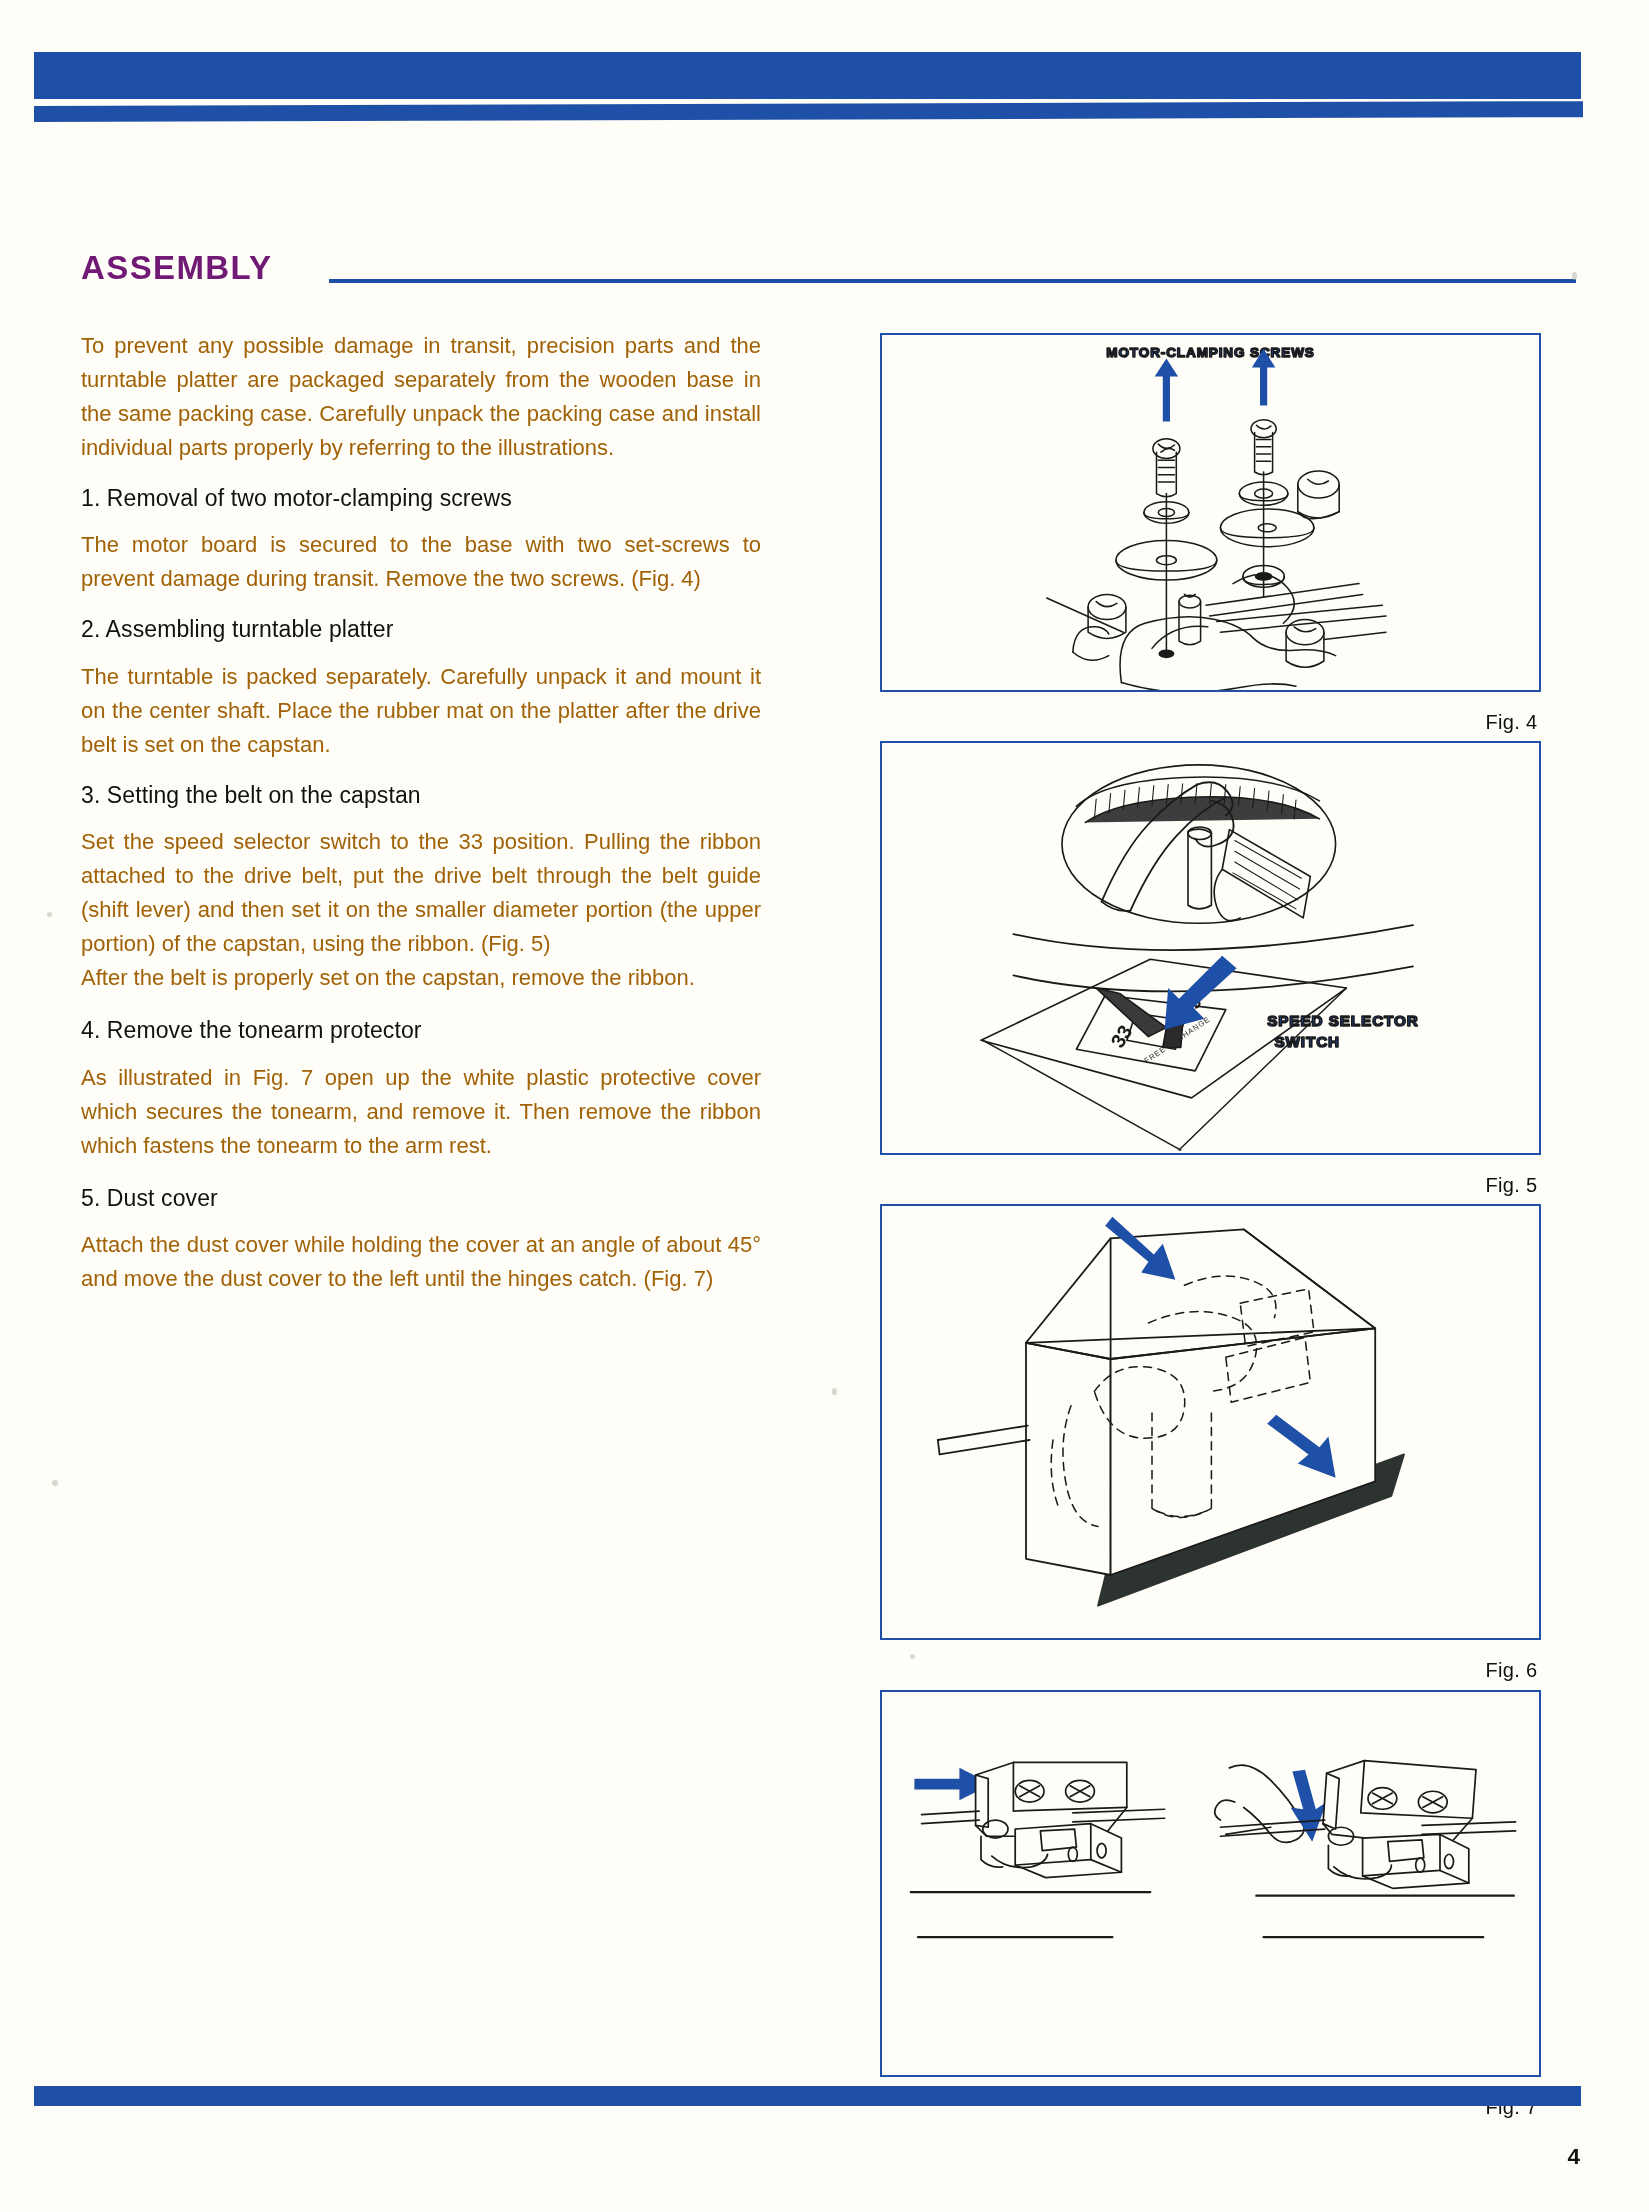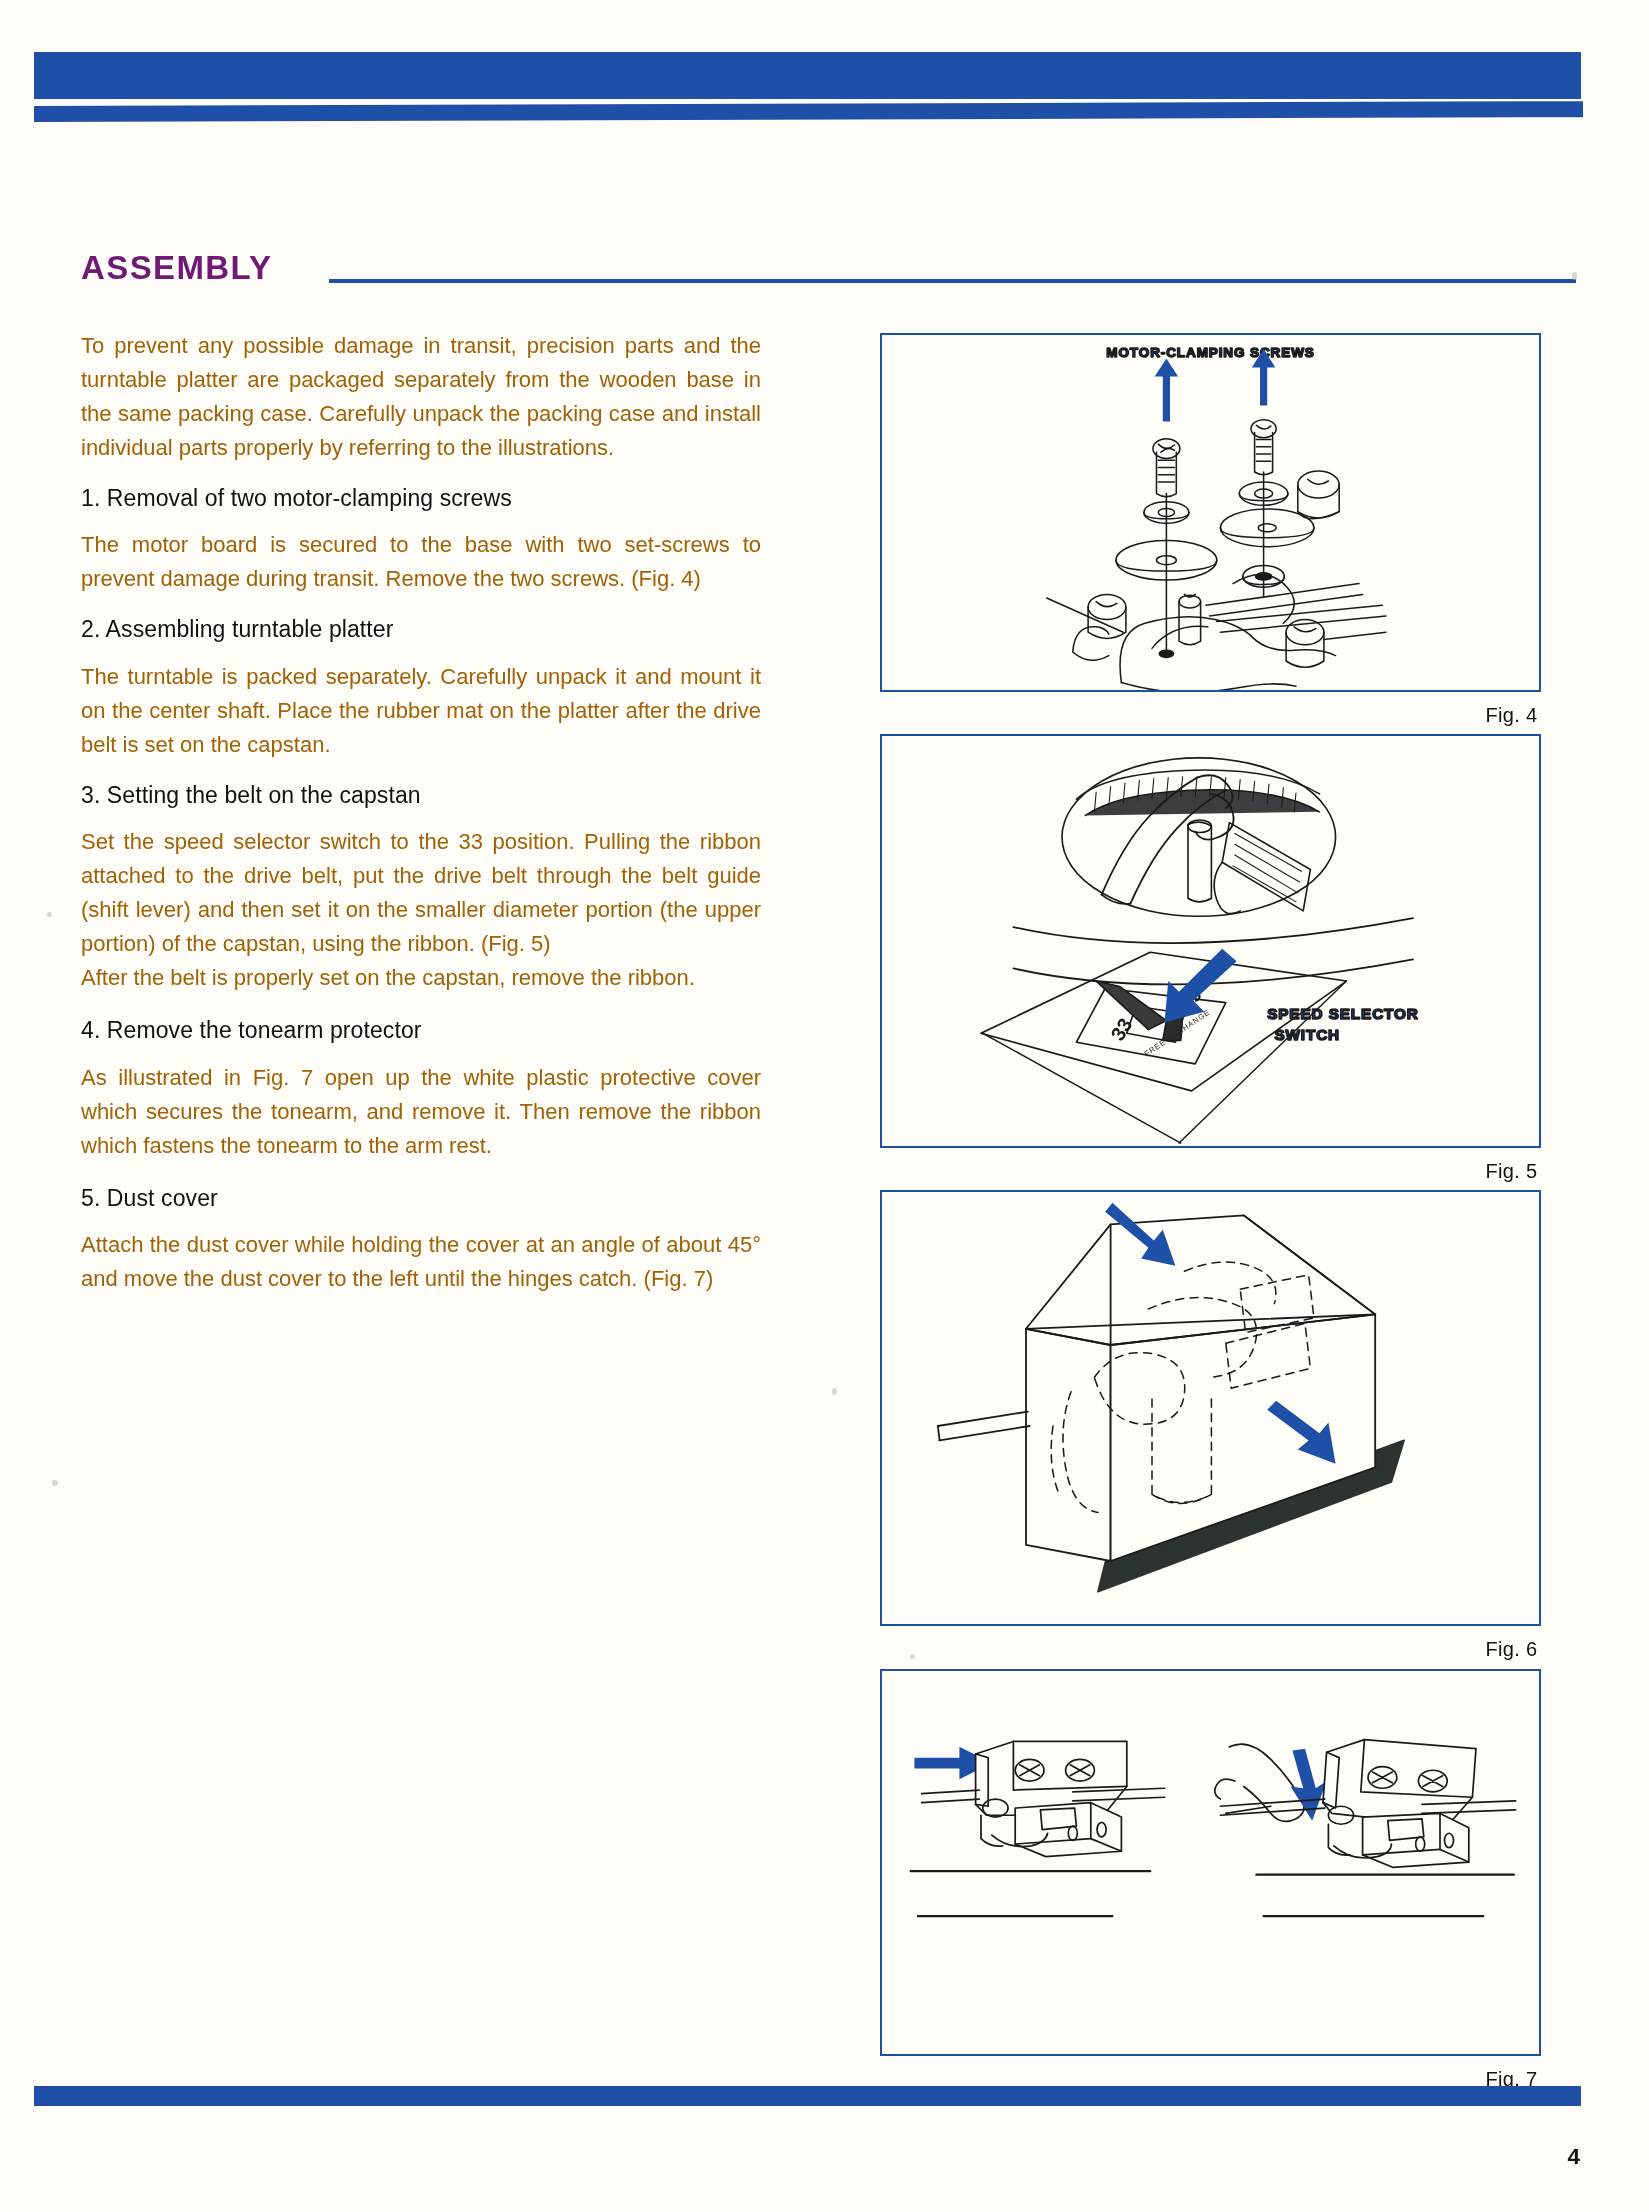--- a/index.html
+++ b/index.html
@@ -47,21 +47,21 @@
   .frame{
     border:2.3px solid #1e50a8;background:#fefdf8;
     position:relative;overflow:hidden;
   }
   .f4 .frame{height:355px;}
   .f5 .frame{height:410px;}
   .f6 .frame{height:432px;}
   .f7 .frame{height:383px;}
   .figcap{
     text-align:right;font-size:20px;color:#111;
-    padding-top:12px;padding-right:3.6px;letter-spacing:0.3px;
+    padding-top:19px;padding-right:3.6px;letter-spacing:0.3px;
   }
   .fig-svg{display:block;width:100%;height:100%;}
   .figlabel{
     fill:#1e50a8;font-family:"Liberation Sans",sans-serif;
     font-weight:bold;letter-spacing:1px;
   }
 
   
   .pageno{
     position:absolute;right:70px;top:2144px;

